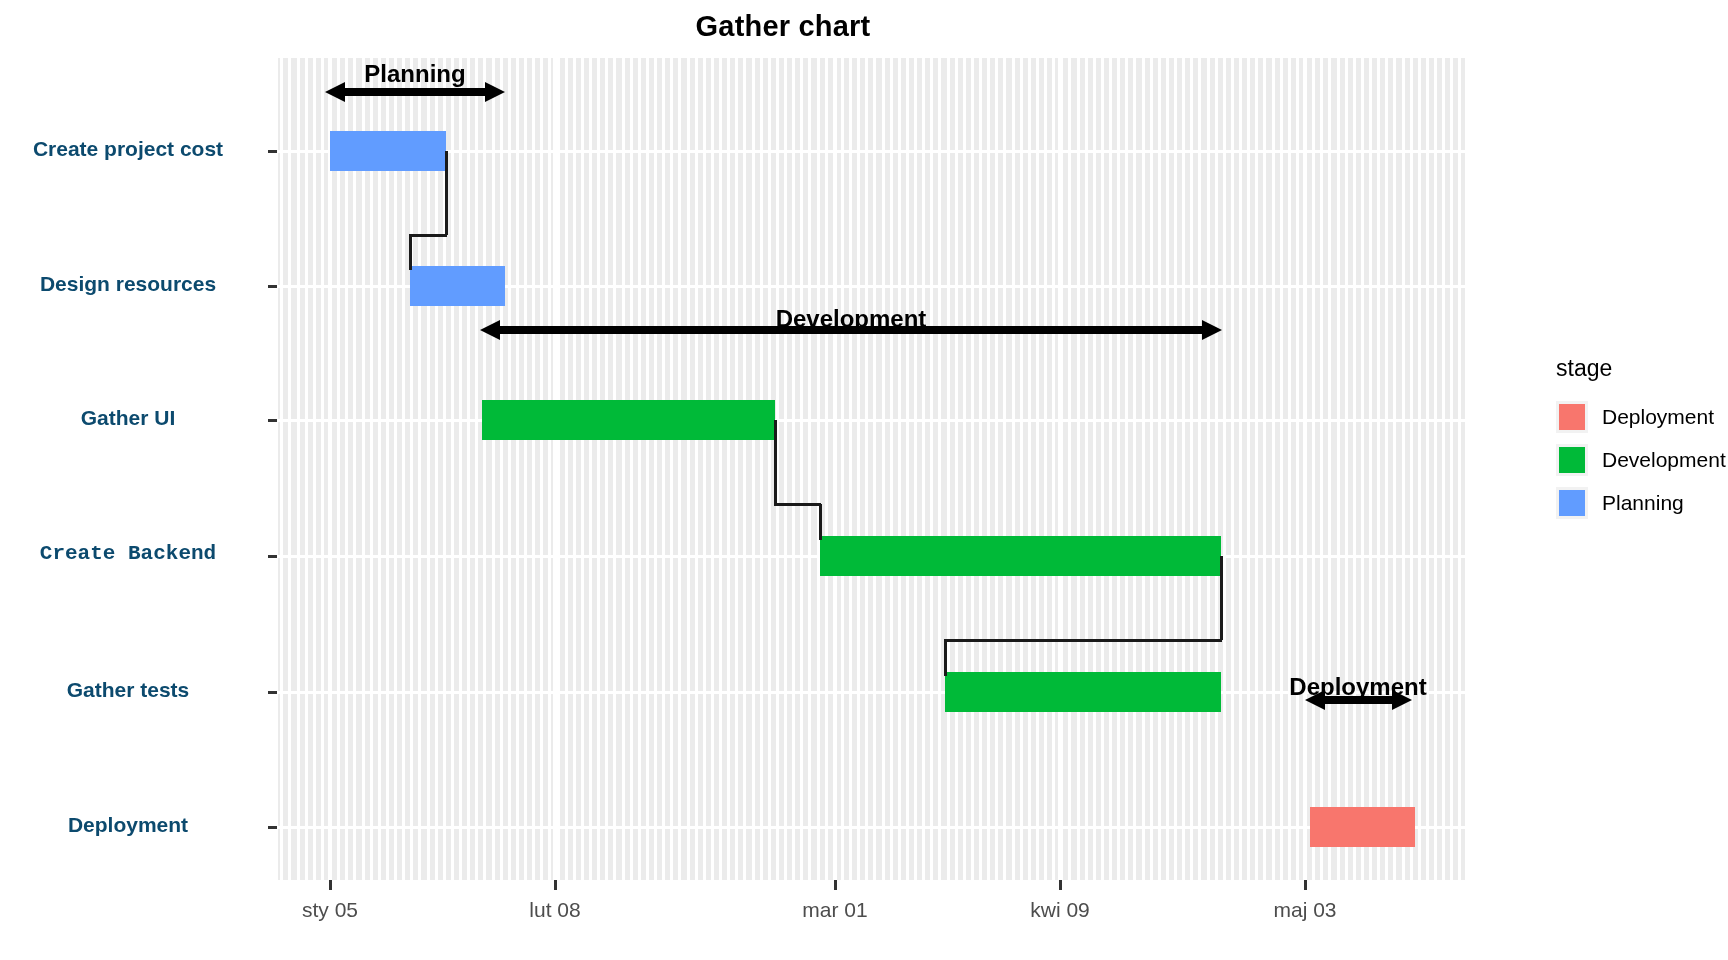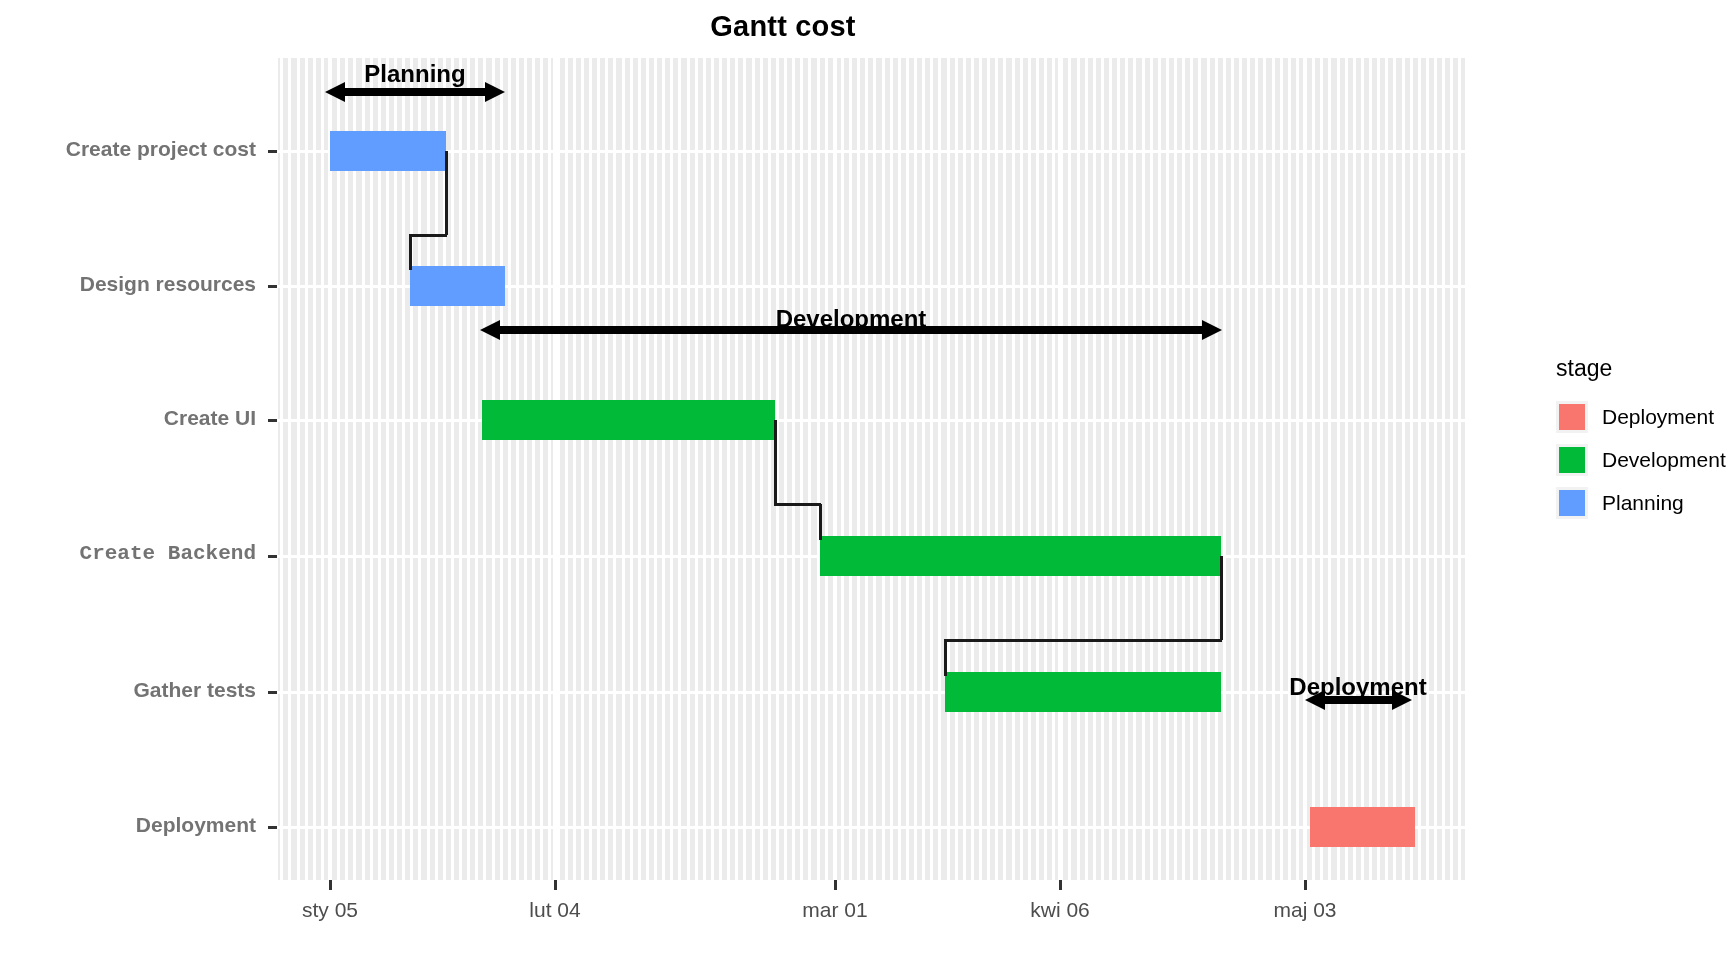--- a/index.html
+++ b/index.html
@@ -33,22 +33,22 @@
   .dep-v{width:3px;}
   .dep-h{height:3px;}
   .phase-label{
     position:absolute;font-size:24px;font-weight:bold;color:#000;
     white-space:nowrap;text-align:center;
   }
   .phase-arrow{position:absolute;height:26px;}
 
   
   .ylabel{
-    position:absolute;right:0;text-align:right;
-    font-size:21px;font-weight:bold;color:#737373;white-space:nowrap;
+    position:absolute;right:0;text-align:center;
+    font-size:21px;font-weight:bold;color:#0c4a6e;white-space:nowrap;
   }
   .ytick{position:absolute;width:9px;height:3px;background:#333333;}
 
   
   .xtick{position:absolute;width:3px;height:10px;background:#333333;}
   .xlabel{
     position:absolute;font-size:21px;color:#4D4D4D;
     white-space:nowrap;transform:translateX(-50%);
   }
 
@@ -62,21 +62,21 @@
     margin-right:14px;flex:0 0 auto;
   }
   .legend-swatch{width:26px;height:26px;}
   .legend-text{font-size:21px;color:#000;white-space:nowrap;}
 </style>
 </head>
 <body>
 
 <div id="root">
 
-  <div id="chart-title">Gantt cost</div>
+  <div id="chart-title">Gather chart</div>
 
   <div id="panel">
     <div id="grid-layer">
         <div class="vgrid-minor" style="left: 2.25px;"></div>
         <div class="vgrid-minor" style="left: 10.375px;"></div>
         <div class="vgrid-minor" style="left: 18.5px;"></div>
         <div class="vgrid-minor" style="left: 26.625px;"></div>
         <div class="vgrid-minor" style="left: 34.75px;"></div>
         <div class="vgrid-minor" style="left: 42.875px;"></div>
         <div class="vgrid-minor" style="left: 51px;"></div>
@@ -264,38 +264,38 @@
             <path d="M0 13 L20 3 L20 9 L87 9 L87 3 L107 13 L87 23 L87 17 L20 17 L20 23 Z" fill="#000"></path>
           </svg></div>
       </div>
   </div>
 
   <div id="yaxis-layer">
       <div class="ylabel" style="left: 0px; width: 256px; top: 137px;">Create project cost</div>
       <div class="ytick" style="left: 268px; top: 150px;"></div>
       <div class="ylabel" style="left: 0px; width: 256px; top: 272px;">Design resources</div>
       <div class="ytick" style="left: 268px; top: 285px;"></div>
-      <div class="ylabel" style="left: 0px; width: 256px; top: 406px;">Create UI</div>
+      <div class="ylabel" style="left: 0px; width: 256px; top: 406px;">Gather UI</div>
       <div class="ytick" style="left: 268px; top: 419px;"></div>
       <div class="ylabel" style="left: 0px; width: 256px; top: 542px; font-family: Liberation Mono, monospace;">Create Backend</div>
       <div class="ytick" style="left: 268px; top: 555px;"></div>
       <div class="ylabel" style="left: 0px; width: 256px; top: 678px;">Gather tests</div>
       <div class="ytick" style="left: 268px; top: 691px;"></div>
       <div class="ylabel" style="left: 0px; width: 256px; top: 813px;">Deployment</div>
       <div class="ytick" style="left: 268px; top: 826px;"></div>
     </div>
   <div id="xaxis-layer">
       <div class="xtick" style="left: 329px; top: 880px;"></div>
       <div class="xlabel" style="left: 330px; top: 898px;">sty 05</div>
       <div class="xtick" style="left: 554px; top: 880px;"></div>
-      <div class="xlabel" style="left: 555px; top: 898px;">lut 04</div>
+      <div class="xlabel" style="left: 555px; top: 898px;">lut 08</div>
       <div class="xtick" style="left: 834px; top: 880px;"></div>
       <div class="xlabel" style="left: 835px; top: 898px;">mar 01</div>
       <div class="xtick" style="left: 1059px; top: 880px;"></div>
-      <div class="xlabel" style="left: 1060px; top: 898px;">kwi 06</div>
+      <div class="xlabel" style="left: 1060px; top: 898px;">kwi 09</div>
       <div class="xtick" style="left: 1304px; top: 880px;"></div>
       <div class="xlabel" style="left: 1305px; top: 898px;">maj 03</div>
     </div>
 
   <div id="legend">
     <div id="legend-title">stage</div>
     <div id="legend-items">
         <div class="legend-row">
           <div class="legend-key">
             <div class="legend-swatch" style="background: rgb(248, 118, 109);"></div>

